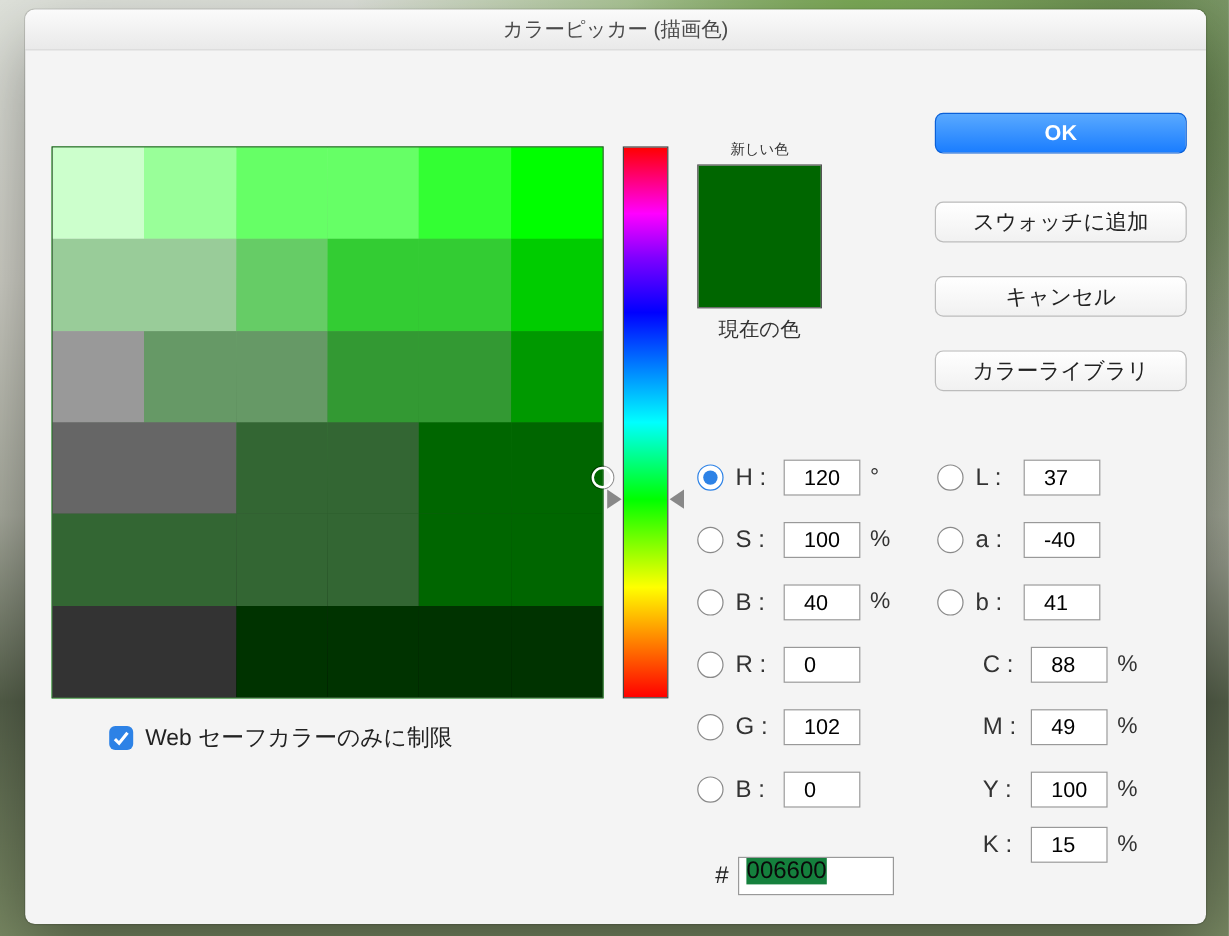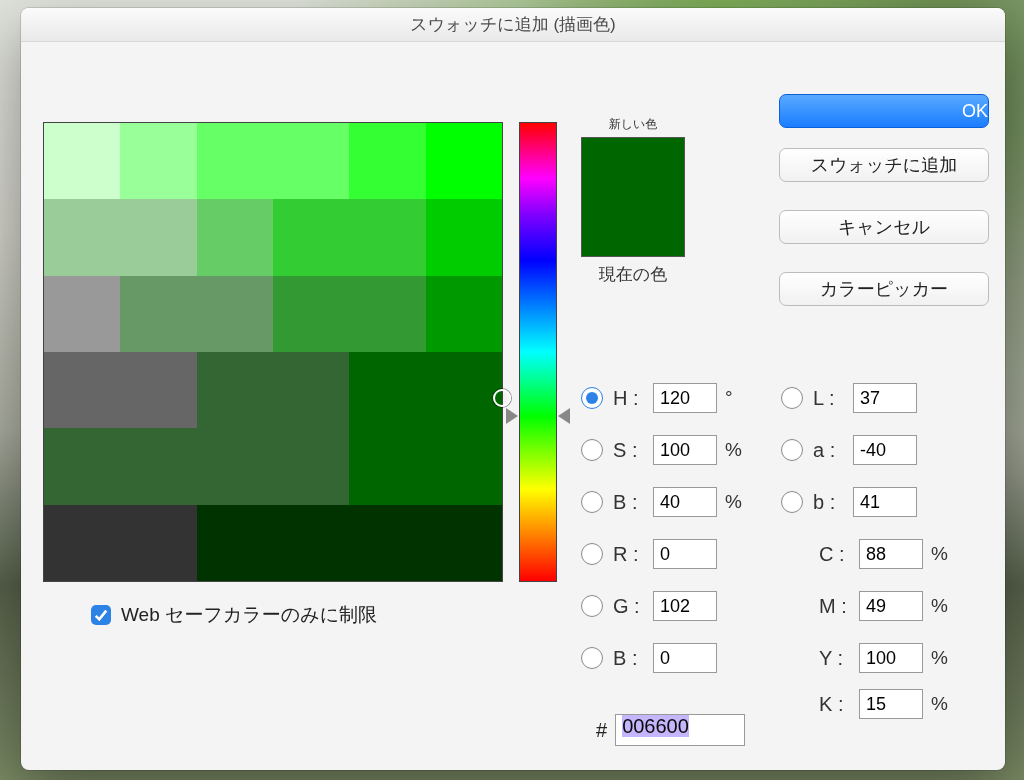--- a/index.html
+++ b/index.html
@@ -79,69 +79,68 @@
   .btncol { position:absolute; right:16px; top:52px; width:210px; }
   .btn {
     display:block; width:100%; height:34px; line-height:32px;
     text-align:center; font-size:18px;
     background:linear-gradient(#ffffff,#f1f1f1);
     border:1px solid #bcbcbc; border-radius:7px;
     margin-bottom:28px;
   }
   .btn.primary {
     background:linear-gradient(#59a9ff,#1a7dff);
-    border:1px solid #0a60d8; color:#fff; font-weight:400;
-    margin-bottom:20px;
-    text-align:right;
+    border:1px solid #0a60d8; color:#fff; font-weight:700;
+    margin-bottom:40px;
   }
   .btn:last-child { margin-bottom:0; }
 
   
   .valgrid { position:absolute; left:560px; top:330px; width:410px; }
   .row { display:flex; align-items:center; height:52px; }
   .rad {
     width:22px; height:22px; border-radius:50%; border:1.5px solid #8a8a8a;
     margin-right:10px; position:relative; background:#fff;
     flex:0 0 auto;
   }
   .rad.sel { border-color:#2d82e6; }
   .rad.sel::after{
     content:""; position:absolute; left:4px; top:4px; width:12px; height:12px;
     border-radius:50%; background:#2d82e6;
   }
   .lab { width:40px; font-size:20px; color:#333; }
   .inp {
     width:64px; height:30px; border:1px solid #999; background:#fff;
-    font-size:18px; padding:0 6px; text-align:left;
+    font-size:18px; padding:0 16px; text-align:left;
   }
   .unit { width:28px; margin-left:8px; font-size:19px; color:#333;}
   .spacer { width:38px; }
   .colL { display:flex; align-items:center; width:200px;}
   .colR { display:flex; align-items:center; width:210px;}
 
   .hexrow { position:absolute; left:575px; top:672px; display:flex; align-items:center;}
   .hexhash { font-size:20px; margin-right:8px;}
   .hexinp { width:130px; height:32px; border:1px solid #999; background:#fff;
             font-size:20px; padding:0 6px; color:#0a0a0a;}
-  .hexinp .sel { background:#c4b5fd; }
+  .hexinp .sel { background:#15803d; }
 
   .websafe { position:absolute; left:22px; top:560px; display:flex; align-items:center;padding-left:48px;}
   .chk {
     width:20px; height:20px; border-radius:5px; background:#2d82e6;
     display:flex; align-items:center; justify-content:center; margin-right:10px;
   }
   .chk svg { width:14px; height:14px; stroke:#fff; stroke-width:3; fill:none;}
   .websafe span { font-size:19px; color:#222;}
 
 </style>
 </head>
 <body>
 
 <div class="dialog">
-  <div class="titlebar">スウォッチに追加 (描画色)</div>
+  <div class="titlebar">カラーピッカー (描画色)</div>
   <div class="content">
 
     <div class="sbfield" id="sbfield">
       <div class="cell" style="left: 0px; top: 0px; width: 76.3333px; height: 76.3333px; background: rgb(204, 255, 204);"></div>
         <div class="cell" style="left: 76.3333px; top: 0px; width: 76.3333px; height: 76.3333px; background: rgb(153, 255, 153);"></div>
         <div class="cell" style="left: 152.667px; top: 0px; width: 76.3333px; height: 76.3333px; background: rgb(102, 255, 102);"></div>
         <div class="cell" style="left: 229px; top: 0px; width: 76.3333px; height: 76.3333px; background: rgb(102, 255, 102);"></div>
         <div class="cell" style="left: 305.333px; top: 0px; width: 76.3333px; height: 76.3333px; background: rgb(51, 255, 51);"></div>
         <div class="cell" style="left: 381.667px; top: 0px; width: 76.3333px; height: 76.3333px; background: rgb(0, 255, 0);"></div>
         <div class="cell" style="left: 0px; top: 76.3333px; width: 76.3333px; height: 76.3333px; background: rgb(153, 204, 153);"></div>
@@ -185,21 +184,21 @@
     <div class="swatchblock">
       <div class="swatchlabel">新しい色</div>
       <div class="swatch" id="swatch" style="background: linear-gradient(rgb(0, 102, 0) 0px, rgb(0, 102, 0) 50%, rgb(0, 102, 0) 50%, rgb(0, 102, 0) 100%);"></div>
       <div class="swatchlabel2">現在の色</div>
     </div>
 
     <div class="btncol">
       <div class="btn primary">OK</div>
       <div class="btn">スウォッチに追加</div>
       <div class="btn">キャンセル</div>
-      <div class="btn">カラーピッカー</div>
+      <div class="btn">カラーライブラリ</div>
     </div>
 
     <div class="valgrid">
       <div class="row">
         <div class="colL">
           <div class="rad sel"></div>
           <div class="lab">H :</div>
           <input class="inp" value="120" style="">
           <div class="unit">°</div>
         </div>

